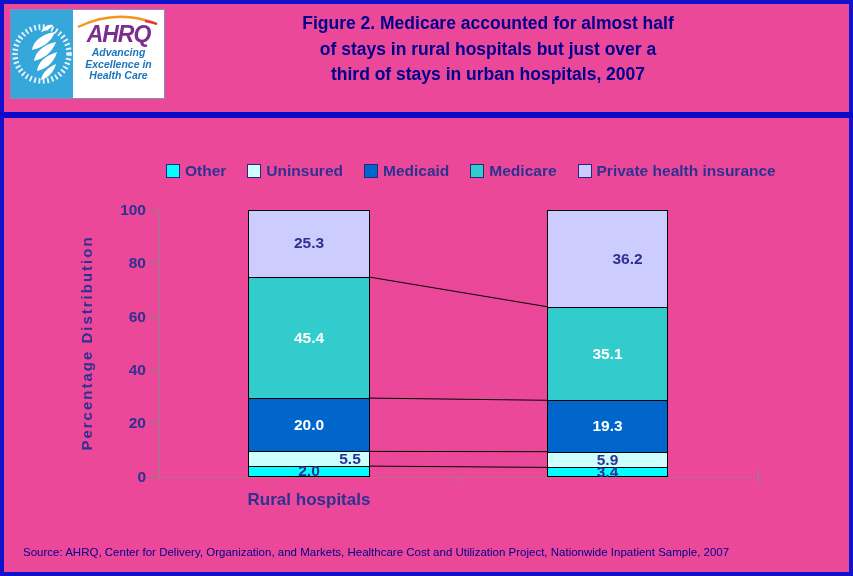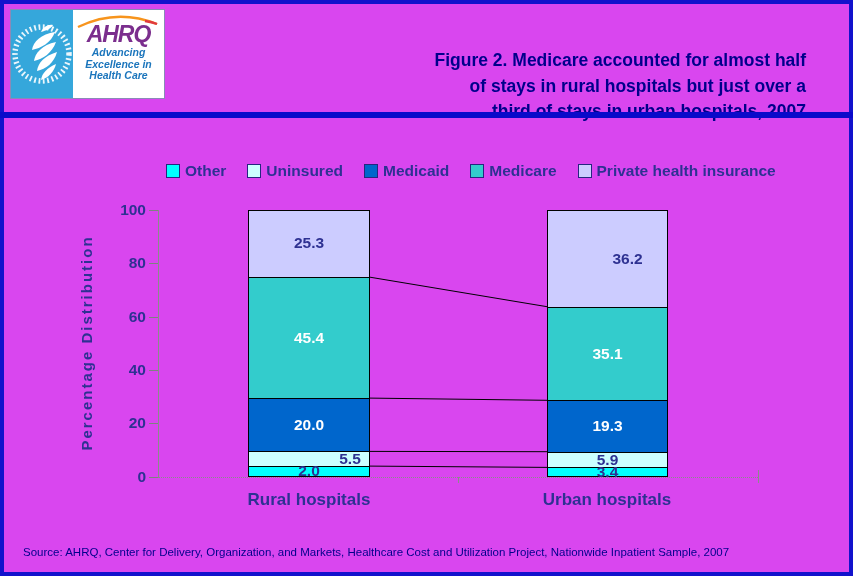--- a/index.html
+++ b/index.html
@@ -1,17 +1,17 @@
 <!DOCTYPE html>
 <html style="--frame-border: #1212CC; --divider: #0A0ACA; --title-text: #00008B; --chart-text: #2E3192; --logo-cyan: #35A7DB; --logo-purple: #7B2E8D; --logo-blue: #1B75BC;"><head>
 <meta charset="utf-8">
 <style>
   html,body { margin:0; padding:0; background:#ffffff; }
   .page {
-    position:relative; width:853px; height:576px; background:#d946ef;
+    position:relative; width:853px; height:576px; background:#ec4899;
     font-family:"Liberation Sans", sans-serif; overflow:hidden;
   }
   .frame {
     position:absolute; inset:0; border:4px solid var(--frame-border,#1212CC);
     pointer-events:none; z-index:40;
   }
   
   .logo {
     position:absolute; left:10px; top:9px; width:153px; height:88px;
     border:1px solid #8a8ab8; display:flex; background:#fff; z-index:10;
@@ -22,23 +22,23 @@
   .logo-arc { position:absolute; left:2px; top:3px; width:85px; height:16px; }
   .ahrq-wordmark {
     font-size:23px; font-weight:bold; font-style:italic; line-height:21px;
     color:var(--logo-purple,#7B2E8D); letter-spacing:-1px;
   }
   .logo-tagline {
     margin:2px auto 0; width:84px; font-size:10.5px; line-height:11.5px;
     font-weight:bold; font-style:italic; color:var(--logo-blue,#1B75BC);
   }
   .title {
-    position:absolute; left:170px; top:11px; width:636px; text-align:right;
+    position:absolute; left:170px; top:11px; width:636px; text-align:center;
     font-weight:bold; font-size:17.5px; line-height:25.5px;
-    color:var(--title-text,#00008B); white-space:pre-line; z-index:10;margin-top:37px;
+    color:var(--title-text,#00008B); white-space:pre-line; z-index:10;
   }
   .divider {
     position:absolute; left:0; top:112px; width:853px; height:6px;
     background:var(--divider,#0A0ACA); z-index:45;
   }
   
   .legend { position:absolute; left:166px; top:162px; display:flex; column-gap:21px; z-index:10; }
   .legend-item { display:flex; align-items:center; font-weight:bold; font-size:15.5px; color:var(--chart-text,#2E3192); }
   .legend-swatch { width:12px; height:12px; border:1.5px solid #26267F; margin-right:5px; flex:none; }
   
@@ -169,16 +169,15 @@
       <div class="seg" style="left: 547px; top: 451.716px; width: 121px; height: 16.7235px; background: rgb(204, 255, 255);"></div>
       <div class="seg-label" style="left: 547px; width: 121px; top: 450.577px; color: rgb(46, 49, 146);">5.9</div>
       <div class="seg" style="left: 547px; top: 400.281px; width: 121px; height: 52.4345px; background: rgb(0, 102, 204);"></div>
       <div class="seg-label" style="left: 547px; width: 121px; top: 416.998px; color: rgb(255, 255, 255);">19.3</div>
       <div class="seg" style="left: 547px; top: 306.74px; width: 121px; height: 94.5415px; background: rgb(51, 204, 204);"></div>
       <div class="seg-label" style="left: 547px; width: 121px; top: 344.51px; color: rgb(255, 255, 255);">35.1</div>
       <div class="seg" style="left: 547px; top: 210.267px; width: 121px; height: 97.473px; background: rgb(204, 204, 255);"></div>
       <div class="seg-label" style="left: 547px; width: 121px; top: 249.503px; color: rgb(46, 49, 146); padding-left: 20px;">36.2</div>
     </div>
   <div class="cat cat-0">Rural hospitals</div>
-  <div class="cat cat-1">Urban hospitals</div>
 
   <div class="source">Source: AHRQ, Center for Delivery, Organization, and Markets, Healthcare Cost and Utilization Project, Nationwide Inpatient Sample, 2007</div>
 </div>
 
 </body></html>

